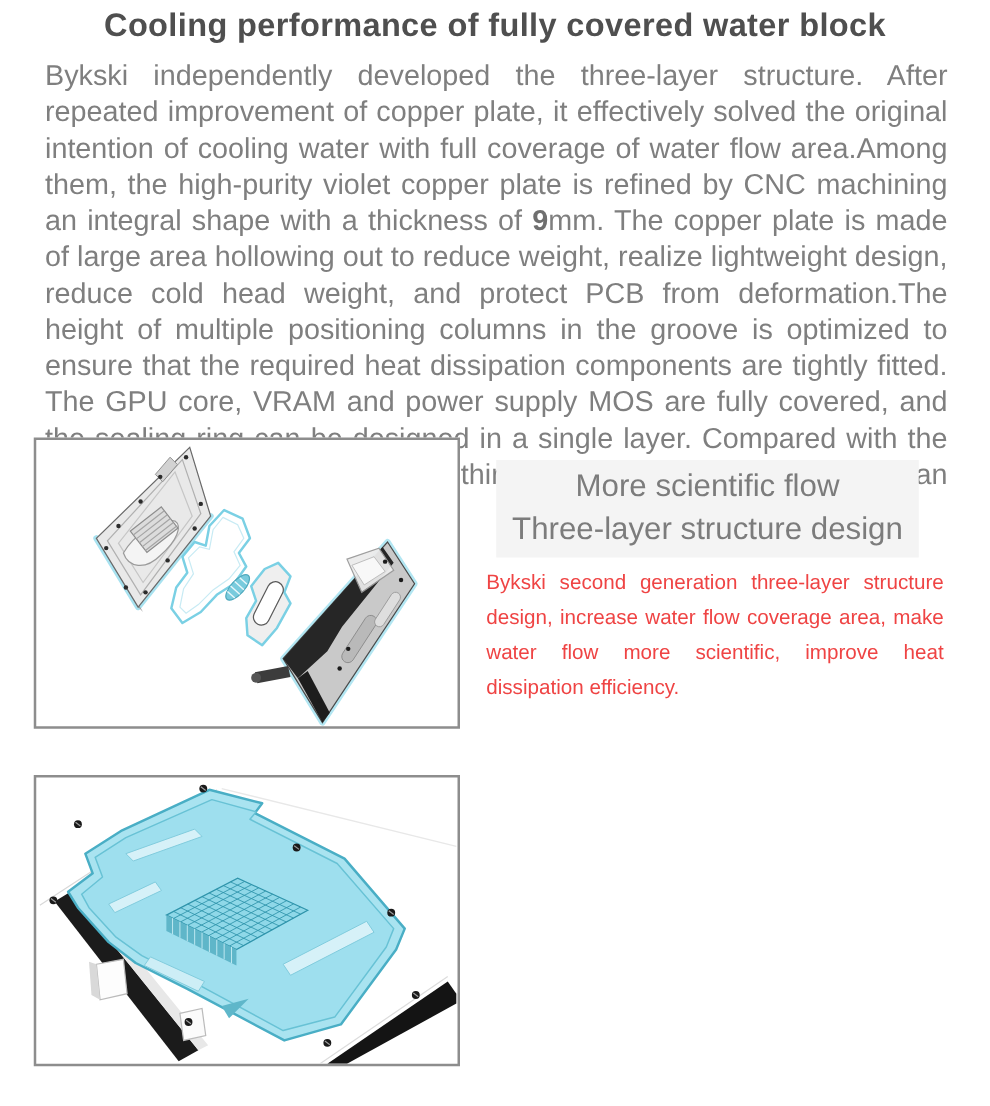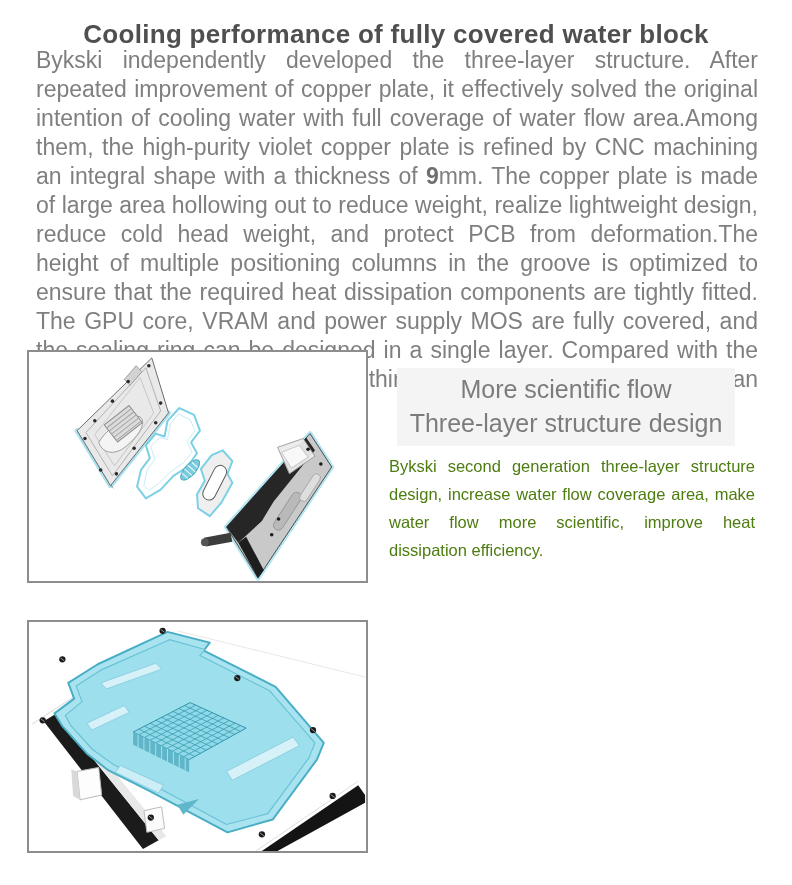--- a/index.html
+++ b/index.html
@@ -8,21 +8,21 @@
     position: relative;
     width: 792px;
     height: 885px;
     margin: 0 auto;
     background: #ffffff;
     font-family: "Liberation Sans", sans-serif;
     overflow: hidden;
   }
   .page-title {
     position: absolute;
-    top: 19px; left: 0; right: 0;
+    top: 5px; left: 0; right: 0;
     text-align: center;
     font-size: 26px;
     font-weight: bold;
     color: #4f4f4f;
     letter-spacing: 0.3px;
   }
   .intro {
     position: absolute;
     top: 46px; left: 36px;
     width: 722px;
@@ -51,21 +51,21 @@
     font-size: 25px;
     line-height: 34px;
     padding: 4px 0 6px 0;
   }
   .heading-1 { left: 397px; top: 368px; width: 338px; }
   .heading-2 { left: 388px; top: 624px; width: 355px; }
   .feature-body {
     position: absolute;
     font-size: 16.5px;
     line-height: 28px;
-    color: #4d7c0f;
+    color: #ef4444;
     text-align: justify;
   }
   .body-1 { left: 389px; top: 452px; width: 366px; }
   .body-2 { left: 389px; top: 709px; width: 370px; }
 </style>
 </head>
 <body>
 
 <div class="page">
 

